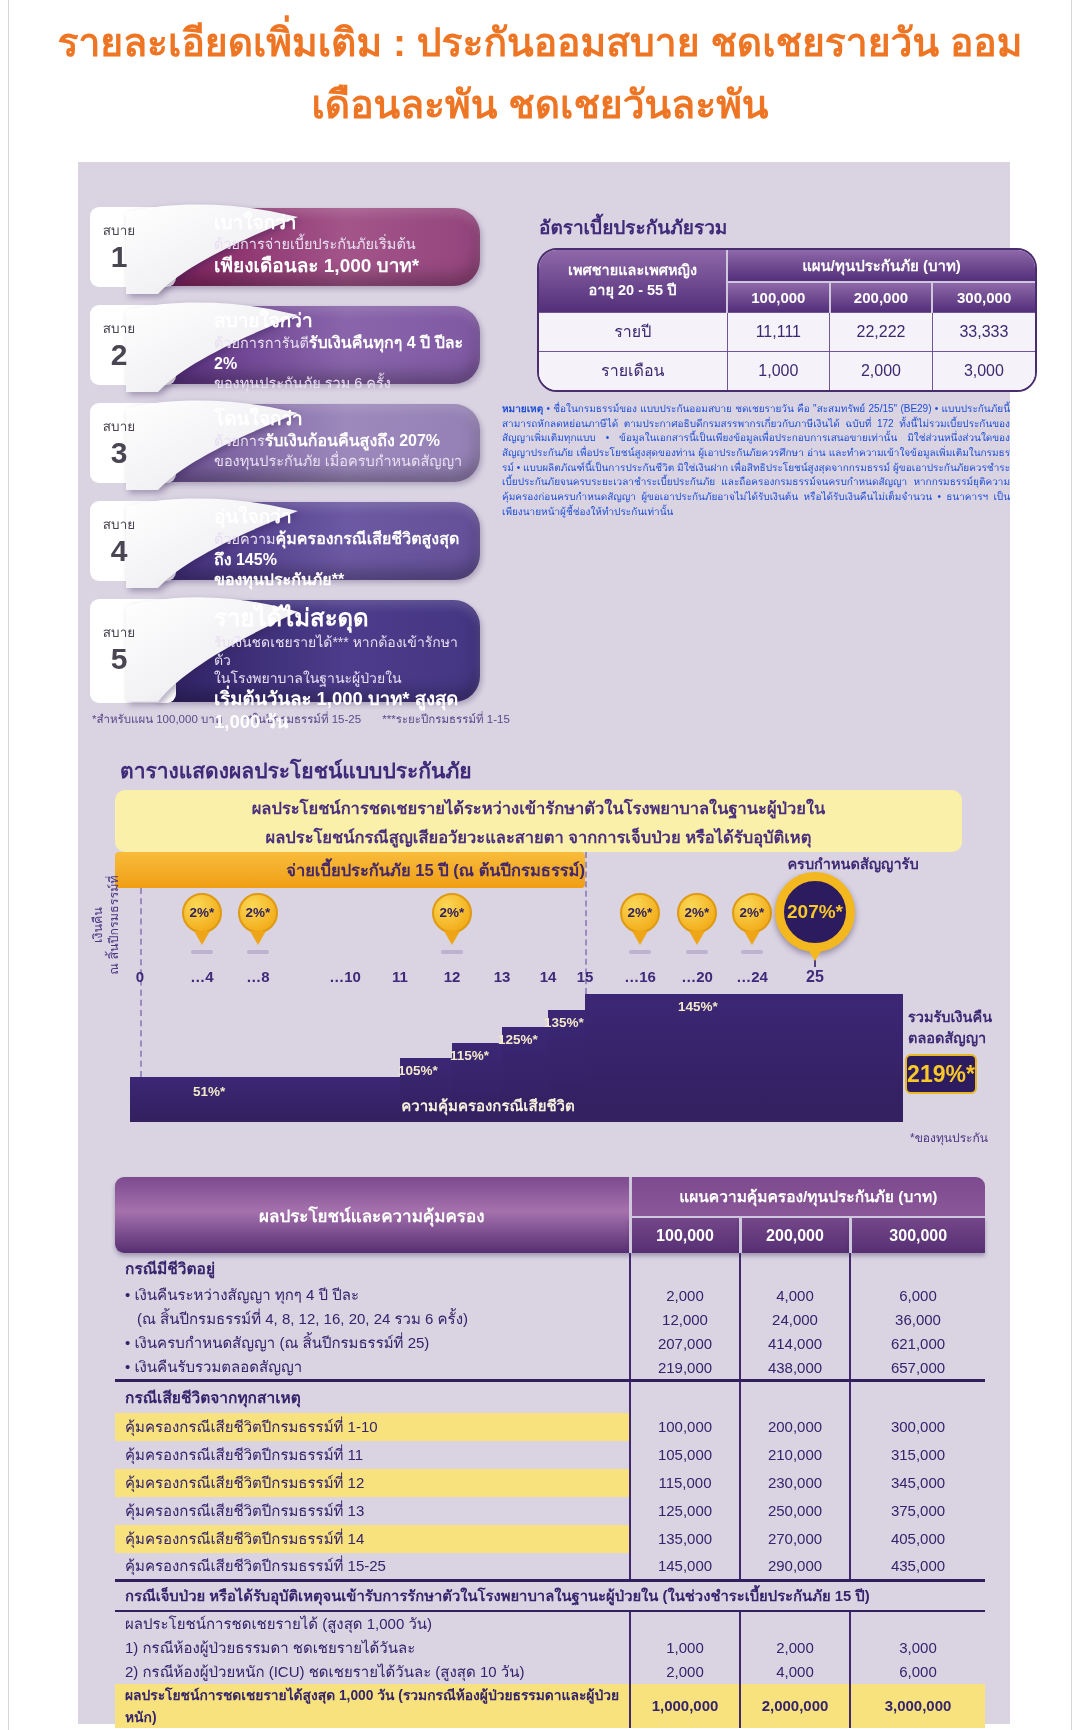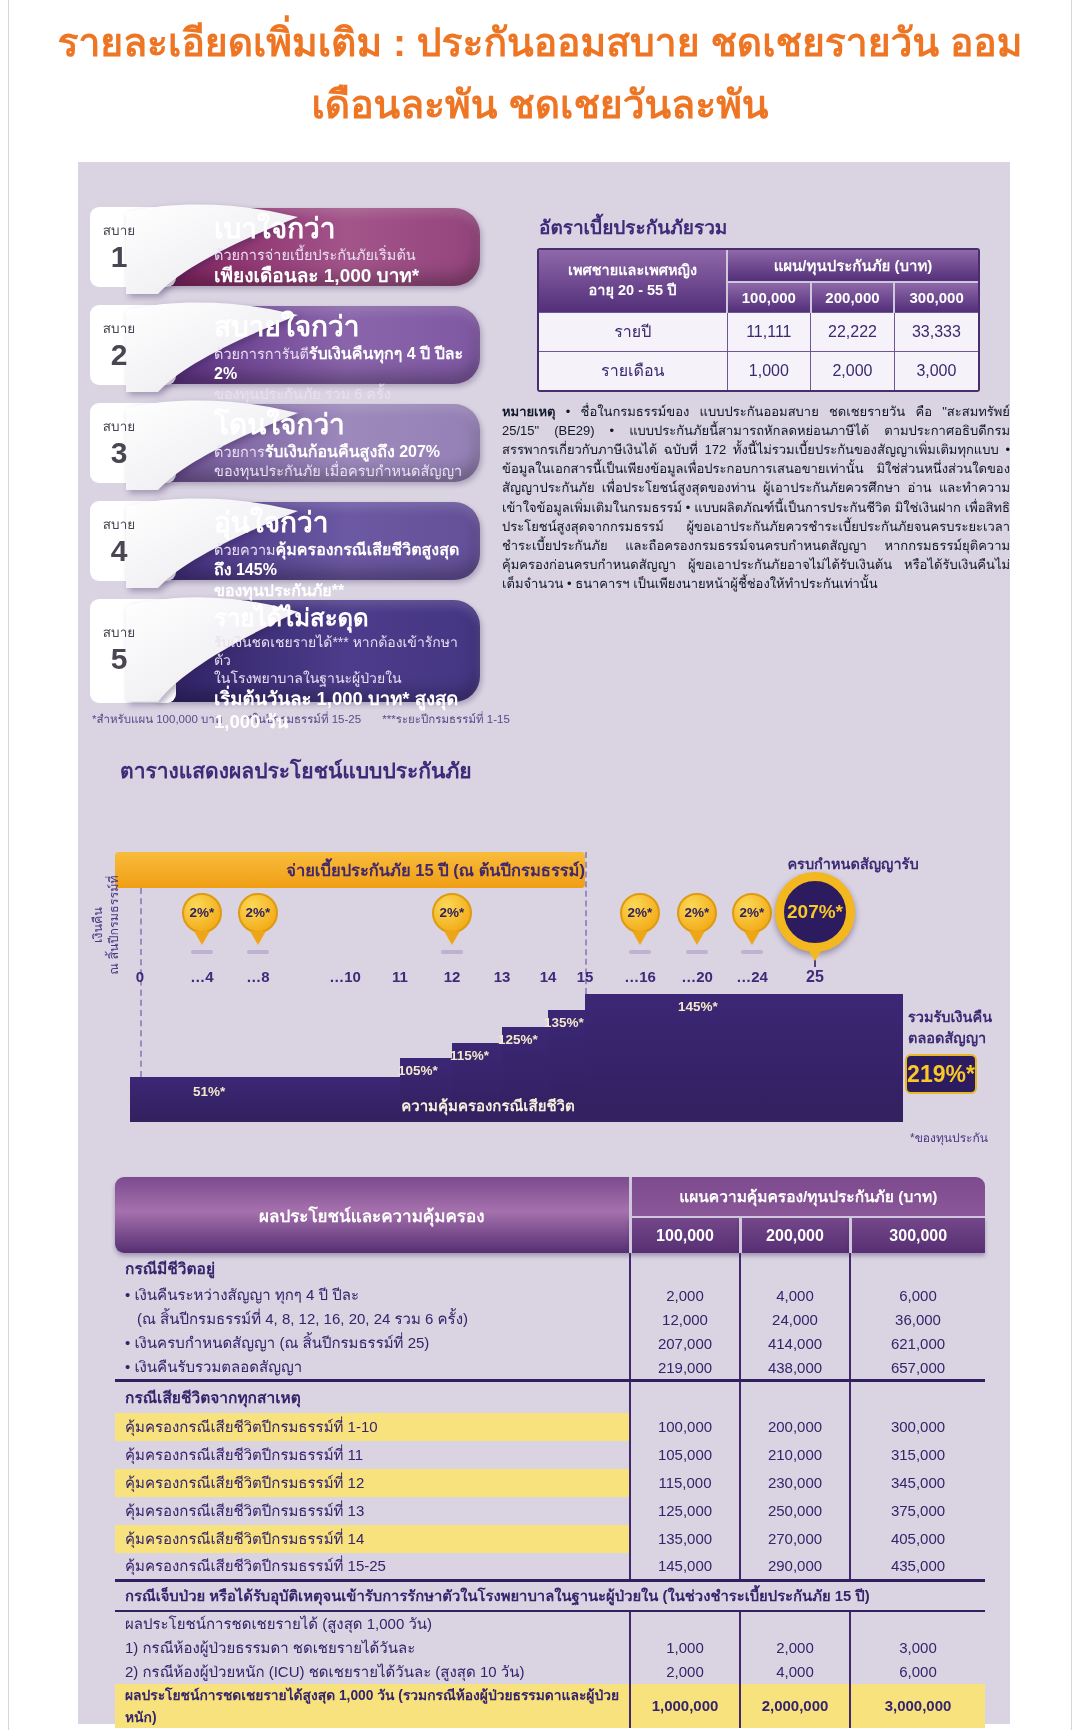--- a/index.html
+++ b/index.html
@@ -23,41 +23,41 @@
   .g3 { background:linear-gradient(90deg,#6C4F93,#9D89BC 60%,#9480B4); }
   .g4 { background:linear-gradient(90deg,#3E2B7B,#6C59A3 60%,#635098); }
   .g5 { background:linear-gradient(90deg,#2E2163,#4C3C8B 60%,#453683); }
   .ribbon .curl { position:absolute; left:34px; top:-3px; width:178px; height:96px; z-index:2;
     filter:drop-shadow(3px 3px 3px rgba(50,30,80,.35)); }
   .ribbon .tag { position:absolute; left:0; top:16px; width:58px; text-align:center; z-index:4; color:#4A4552; }
   .ribbon .tag .tw { display:block; font-size:13.5px; }
   .ribbon .tag .tn { display:block; font-size:30px; font-weight:bold; line-height:1.05; }
   .ribbon .page { position:absolute; left:0; top:4px; width:86px; height:80px; background:#ffffff; border-radius:9px; z-index:1; }
   .ribbon .txt { position:absolute; left:124px; top:9px; right:10px; z-index:3; color:#fff; }
-  .ribbon .txt .rt { font-size:28px; font-weight:bold; line-height:1.2; }
+  .ribbon .txt .rt { font-size:19px; font-weight:bold; line-height:1.2; }
   .ribbon .txt .rs { font-size:14.5px; color:#E8DFF2; line-height:1.3; }
   .ribbon .txt .rb { font-size:19px; font-weight:bold; line-height:1.25; color:#fff; }
   .ribbon .txt .rs b { color:#fff; font-size:16px; }
   .foot-notes { position:absolute; left:14px; top:548px; width:440px; font-size:11.5px; color:#5A4A8A; }
   .foot-notes span { margin-right:18px; }
 
   
   .pt-title { position:absolute; left:461px; top:50px; font-size:19px; font-weight:bold; color:#3F2A79; }
-  .pt-wrap { position:absolute; left:459px; top:86px; width:443px; border:2px solid #4A2D6E; border-radius:3px; overflow:hidden; background:#F6F2F9; }
+  .pt-wrap { position:absolute; left:459px; top:86px; width:500px; border:2px solid #4A2D6E; border-radius:20px; overflow:hidden; background:#F6F2F9; }
   .pt { width:100%; border-collapse:collapse; table-layout:fixed; }
   .pt th { background:linear-gradient(180deg,#8E68A8,#532F7A); color:#fff; font-weight:bold; font-size:15px; }
   .pt .gender { width:188px; font-size:14.5px; line-height:1.35; }
   .pt .planh { height:32px; border-left:2px solid #CFC7DB; }
   .pt .sub { height:30px; font-size:15px; border-left:2px solid #CFC7DB; border-top:2px solid #CFC7DB; }
   .pt td { background:#F6F2F9; color:#3B2A70; font-size:16px; text-align:center; height:39px; border-top:1.5px solid #6F5694; }
   .pt td + td { border-left:1.5px solid #6F5694; }
 
   
-  .notes { position:absolute; left:424px; top:240px; width:508px; font-size:13px; line-height:1.47;
-    color:#0f172a; text-align:justify; }
+  .notes { position:absolute; left:424px; top:240px; width:508px; font-size:10px; line-height:1.47;
+    color:#1d4ed8; text-align:justify; }
   .notes b { font-weight:bold; }
 
   
   .chart-heading { position:absolute; left:42px; top:592px; font-size:21px; font-weight:bold; color:#3F2A79; }
   .info-box { position:absolute; left:37px; top:628px; width:847px; height:62px; background:#FBF0AA; border-radius:10px;
     text-align:center; color:#4A2F7E; font-weight:bold; font-size:16.5px; line-height:1.78; padding-top:4px; }
   .orange-bar { position:absolute; left:37px; top:690px; width:470px; height:36px;
     background:linear-gradient(180deg,#F8BC3B,#F09E14); border-radius:4px; text-align:right;
     color:#44276B; font-weight:bold; font-size:16.5px; line-height:36px; }
   .y-label { position:absolute; left:-35px; top:745px; width:130px; height:36px; transform:rotate(-90deg);
@@ -266,20 +266,24 @@
       </table>
   </div>
 
   <div class="notes">
     <b>หมายเหตุ</b>
     <span>• ชื่อในกรมธรรม์ของ แบบประกันออมสบาย ชดเชยรายวัน คือ "สะสมทรัพย์ 25/15" (BE29) • แบบประกันภัยนี้สามารถหักลดหย่อนภาษีได้ ตามประกาศอธิบดีกรมสรรพากรเกี่ยวกับภาษีเงินได้ ฉบับที่ 172 ทั้งนี้ไม่รวมเบี้ยประกันของสัญญาเพิ่มเติมทุกแบบ • ข้อมูลในเอกสารนี้เป็นเพียงข้อมูลเพื่อประกอบการเสนอขายเท่านั้น มิใช่ส่วนหนึ่งส่วนใดของสัญญาประกันภัย เพื่อประโยชน์สูงสุดของท่าน ผู้เอาประกันภัยควรศึกษา อ่าน และทำความเข้าใจข้อมูลเพิ่มเติมในกรมธรรม์ • แบบผลิตภัณฑ์นี้เป็นการประกันชีวิต มิใช่เงินฝาก เพื่อสิทธิประโยชน์สูงสุดจากกรมธรรม์ ผู้ขอเอาประกันภัยควรชำระเบี้ยประกันภัยจนครบระยะเวลาชำระเบี้ยประกันภัย และถือครองกรมธรรม์จนครบกำหนดสัญญา หากกรมธรรม์ยุติความคุ้มครองก่อนครบกำหนดสัญญา ผู้ขอเอาประกันภัยอาจไม่ได้รับเงินต้น หรือได้รับเงินคืนไม่เต็มจำนวน • ธนาคารฯ เป็นเพียงนายหน้าผู้ชี้ช่องให้ทำประกันเท่านั้น</span>
   </div>
 
   <div class="chart-heading">ตารางแสดงผลประโยชน์แบบประกันภัย</div>
 
+  <div class="info-box">
+    <div>ผลประโยชน์การชดเชยรายได้ระหว่างเข้ารักษาตัวในโรงพยาบาลในฐานะผู้ป่วยใน</div>
+    <div>ผลประโยชน์กรณีสูญเสียอวัยวะและสายตา จากการเจ็บป่วย หรือได้รับอุบัติเหตุ</div>
+  </div>
 
   <div class="orange-bar">จ่ายเบี้ยประกันภัย 15 ปี (ณ ต้นปีกรมธรรม์)</div>
 
   <div class="y-label">
     <span>เงินคืน</span><br>
     <span>ณ สิ้นปีกรมธรรม์ที่</span>
   </div>
 
   <div class="dash" style="left:62px; top:726px; height:189px"></div>
   <div class="dash" style="left:507px; top:690px; height:142px"></div>

